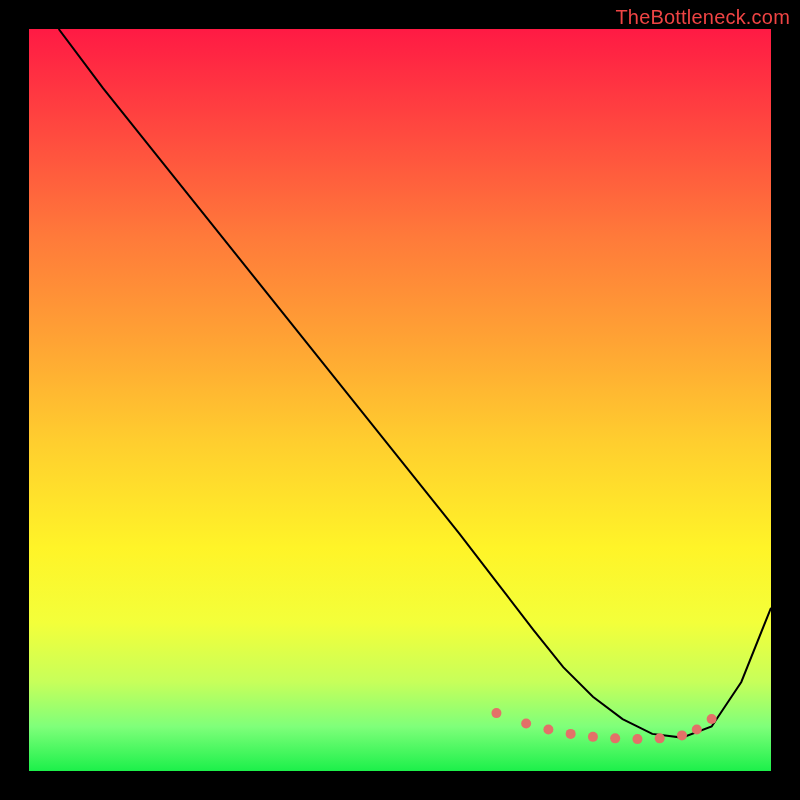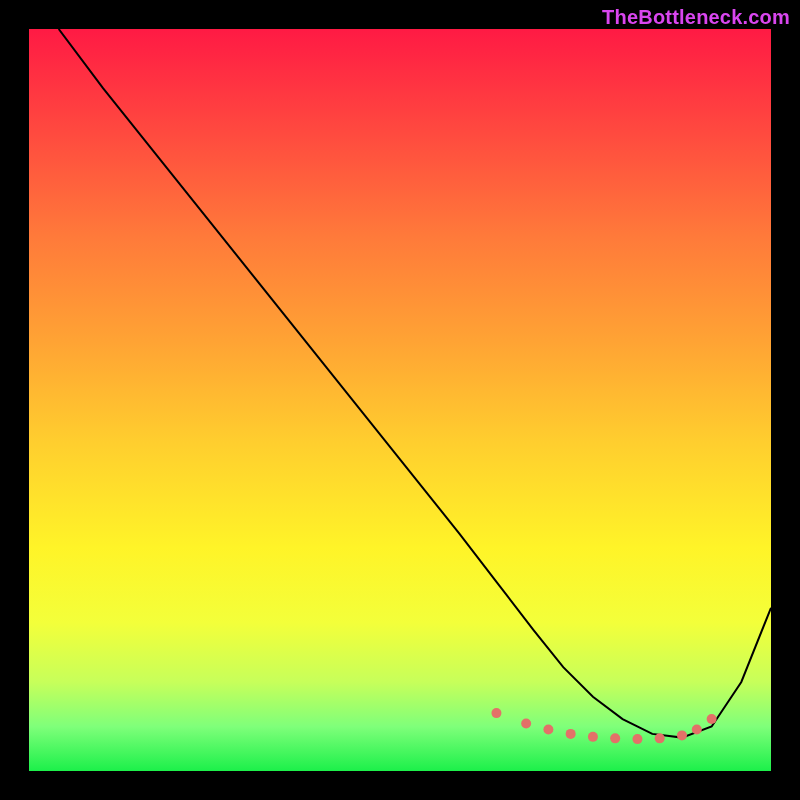--- a/index.html
+++ b/index.html
@@ -27,22 +27,22 @@
       #c7ff5a 88%,
       #7fff7a 94%,
       #1cf04a 100%);
   }
   .watermark {
     position: absolute;
     top: 6px;
     right: 10px;
     font-family: Arial, Helvetica, sans-serif;
     font-size: 20px;
-    font-weight: 700;
-    color: #d946ef;
+    font-weight: 400;
+    color: #ef4444;
     letter-spacing: 0.2px;
   }
   svg.curve {
     position: absolute;
     left: 0; top: 0;
     width: 742px;
     height: 742px;
   }
   .marker {
     fill: #e37168;

